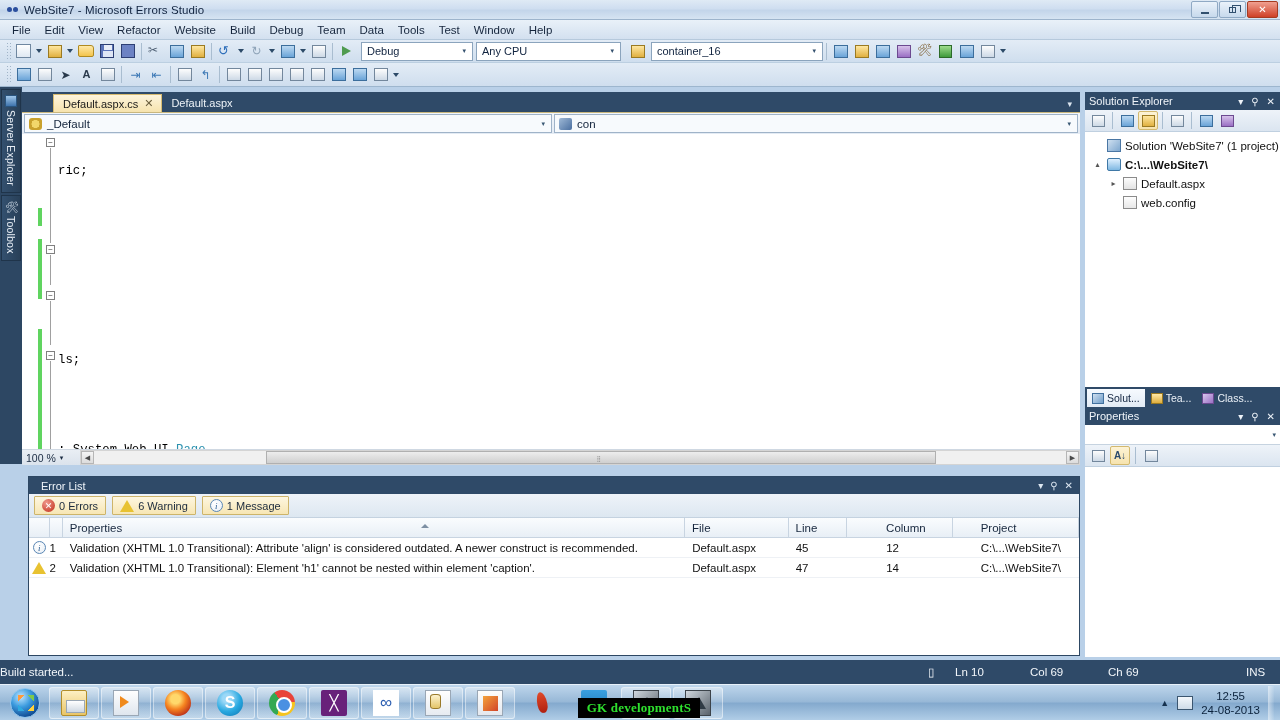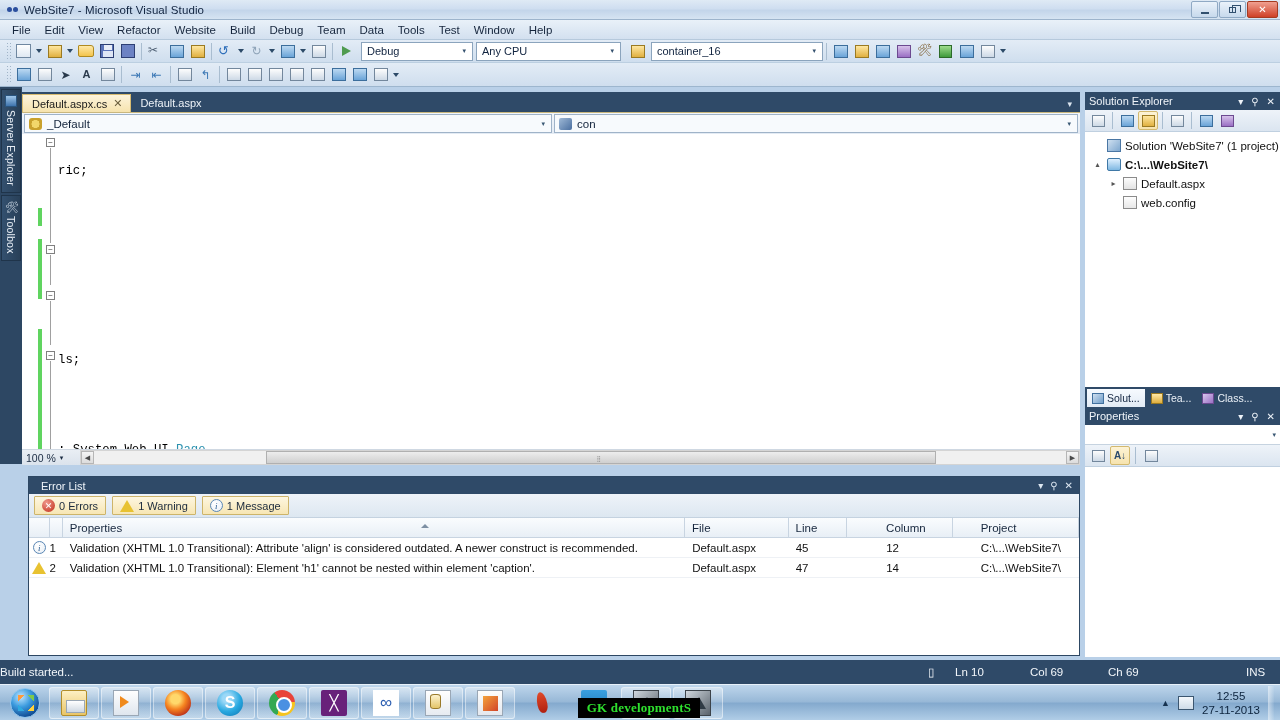--- a/index.html
+++ b/index.html
@@ -107,21 +107,21 @@
     color: #e8eef5; font-size: 10.5px;
     writing-mode: vertical-rl; text-orientation: mixed;
     padding: 5px 2px 6px 2px; letter-spacing: .2px;
     display: flex; align-items: center; gap: 3px;
   }
   .vtab .vico { width: 12px; height: 12px; flex: none; }
   .vtab.server .vico { background: linear-gradient(to bottom,#9fc6ea,#3f74ad); border:1px solid #2a557f;}
   .vtab.toolbox .vico { background: transparent; color: #d2dde8; writing-mode: horizontal-tb; font-size: 11px; text-align:center;}
   .tabstrip {
     position: absolute; left: 22px; top: 92px; width: 1058px; height: 20px;
-    background: #2f4a68; display: flex; align-items: flex-end;
+    background: #2f4a68; display: flex; align-items: flex-end; padding-left: 31px;
   }
   .etab {
     height: 18px; padding: 2px 8px 2px 9px; font-size: 11px;
     display: flex; align-items: center; gap: 6px; color: #eef3f8;
   }
   .etab.active { background: linear-gradient(to bottom,#fdf4dc,#f6e3ae); color: #1a1a1a; border: 1px solid #d8bc72; border-bottom: none; }
   .etab .x { font-size: 11px; color: #6a5e3c; }
   .tabstrip .tabmenu { margin-left: auto; color: #dbe5ef; font-size: 9px; padding: 0 8px 3px 0; }
 
   .navbar-row {
@@ -332,21 +332,21 @@
 </head>
 <body>
 
 <div id="app">
 
   <div class="titlebar">
     <span class="title-ico">
         <i class="d1"></i>
         <i class="d2"></i>
       </span>
-    <span class="title-text">WebSite7 - Microsoft Visual Studio</span>
+    <span class="title-text">WebSite7 - Microsoft Errors Studio</span>
     <span class="win-btns">
       <span class="wb">
           <i class="mn"></i>
         </span>
       <span class="wb">
           <i class="rs"></i>
         </span>
       <span class="wb close">✕</span>
     </span>
   </div>
@@ -640,21 +640,21 @@
         <span>✕</span>
       </span>
     </div>
     <div class="el-toolbar">
       <span class="el-btn">
         <span class="badge-ic err">✕</span>
         <span>0 Errors</span>
       </span>
       <span class="el-btn">
         <span class="badge-ic warn"></span>
-        <span>1 Warning</span>
+        <span>6 Warning</span>
       </span>
       <span class="el-btn">
         <span class="badge-ic info">i</span>
         <span>1 Message</span>
       </span>
     </div>
     <div class="el-head">
       <span class="c col-icon"></span>
       <span class="c col-num"></span>
       <span class="c col-desc">
@@ -838,21 +838,21 @@
         <span class="tbico dotnet"></span>
       </span>
     <span class="tbitem">
         <span class="tbico dotnet"></span>
       </span>
     <span class="tray">
       <span class="chev">▲</span>
       <span class="netico"></span>
       <span class="clock">
         <div>12:55</div>
-        <div>27-11-2013</div>
+        <div>24-08-2013</div>
       </span>
       <span class="tray-divider"></span>
     </span>
   </div>
 
   <div class="gk-label">GK developmentS</div>
 
 </div>
 
 </body></html>

